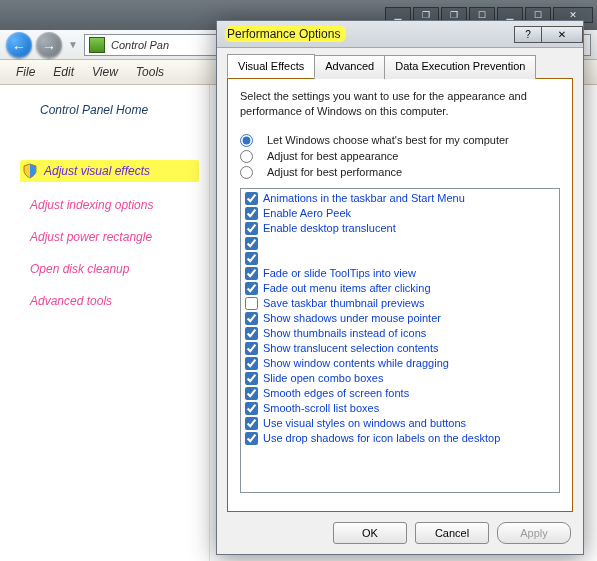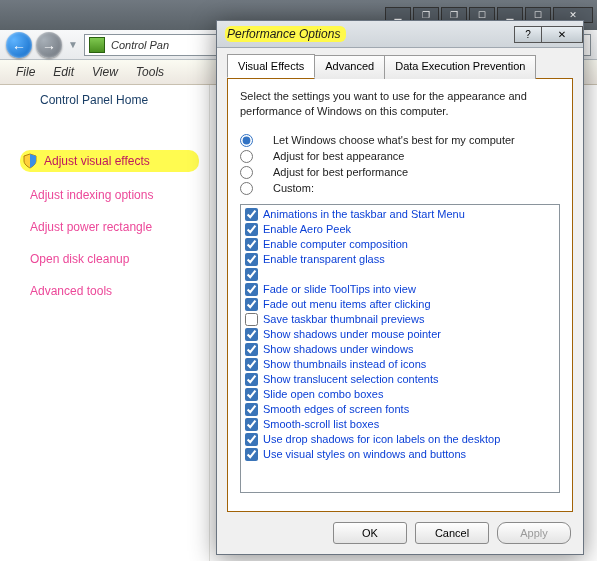--- a/index.html
+++ b/index.html
@@ -13,42 +13,42 @@
   .tb-btn.close { width: 40px; }
   .nav-row { height: 30px; background: linear-gradient(#f8f9fa,#e8eaec); border-bottom: 1px solid #b8bfc4; display: flex; align-items: center; padding: 0 6px; gap: 4px; }
   .nav-circle { width: 26px; height: 26px; border-radius: 50%; background: radial-gradient(circle at 30% 30%, #5fb4ff, #0a64c2); display: flex; align-items: center; justify-content: center; color: #fff; font-size: 14px; box-shadow: inset 0 0 3px rgba(255,255,255,.6), 0 1px 2px rgba(0,0,0,.4); cursor: pointer; }
   .nav-circle.disabled { background: radial-gradient(circle at 30% 30%, #a8b0b8,#6a7078); }
   .nav-chev { width: 14px; height: 26px; display: flex; align-items: center; justify-content: center; color: #88949c; font-size: 10px; cursor: pointer; }
   .addr { flex: 1; height: 22px; background: #fff; border: 1px solid #8a949c; display: flex; align-items: center; padding: 0 4px; gap: 6px; font-size: 11px; color: #333; font-style: italic; }
   .addr-icon { width: 16px; height: 16px; background: linear-gradient(#7fc850,#4a9020); border: 1px solid #2a6010; }
   .menu-row { height: 25px; background: linear-gradient(#fbfbf2,#ece7e0); border-bottom: 1px solid #c8c0b0; display: flex; align-items: center; padding: 0 10px; gap: 6px; font-size: 12px; font-style: italic; font-family: "Segoe UI", serif; color: #333; }
   .menu-item { padding: 2px 6px; cursor: pointer; }
   .cp-body { display: flex; height: calc(100% - 85px); background: #fff; }
-  .cp-sidebar { width: 210px; padding: 4px 10px 0 20px; border-right: 1px solid #e4e4e0; background: #fff; }
+  .cp-sidebar { width: 210px; padding: 14px 10px 0 20px; border-right: 1px solid #e4e4e0; background: #fff; font-style: italic; }
   .cp-home { color: #1a3e66; font-size: 12px; margin: 4px 0 22px 20px; }
   .cp-link { font-size: 12px; margin: 0 0 14px 0; padding: 2px 4px; display: flex; align-items: center; gap: 6px; cursor: pointer; color: #ec4899; }
-  .cp-link.hl { background: #fffb50; border-radius: 10px; padding: 3px 8px 3px 2px; color: #be185d; margin-top: 43px; }
+  .cp-link.hl { background: #fffb50; border-radius: 2px; padding: 3px 8px 3px 2px; color: #6d28d9; margin-top: 43px; }
   .shield { width: 16px; height: 16px; display: inline-block; }
   .shield svg { width: 16px; height: 16px; }
 
   
   .dialog { position: absolute; top: 20px; left: 216px; width: 368px; height: 535px; background: #f0f0f0; border: 1px solid #6a7480; box-shadow: 0 4px 24px rgba(0,0,0,.45); }
   .dlg-titlebar { height: 27px; background: linear-gradient(#e2e6ea,#cfd5da); border-bottom: 1px solid #a0a8b0; display: flex; align-items: center; padding: 0 0 0 8px; }
-  .dlg-title { font-size: 12px; color: #1a1a1a; font-style: italic; }
+  .dlg-title { font-size: 12px; color: #1a1a1a; }
   .dlg-title-hl { background: #fff94a; padding: 1px 6px 1px 2px; border-radius: 6px; }
   .dlg-tb-btns { display: flex; margin-left: auto; }
   .dlg-tb-btn { width: 28px; height: 17px; border: 1px solid #555; background: linear-gradient(#e8eef2,#c2cad0); font-size: 10px; display: flex; align-items: center; justify-content: center; cursor: pointer; margin-left: -1px;}
   .dlg-tb-btn.x { width: 42px; }
   .dlg-body { padding: 6px 10px 10px 10px; height: calc(100% - 27px); display: flex; flex-direction: column; }
   .tabstrip { display: flex; position: relative; z-index: 2; }
   .tab { font-size: 11px; padding: 4px 10px; border: 1px solid #9a9a9a; border-bottom: none; background: linear-gradient(#fdfdfd,#eaeaea); margin-right: -1px; cursor: pointer; position: relative; top: 1px; }
   .tab.active { background: #fff; font-weight: 400; z-index: 3; border-bottom: 1px solid #fff; top:0; padding-top:5px; padding-bottom:5px;}
   .tab-panel { border: 1px solid #a16207; background: #fff; flex: 1; padding: 10px 12px 18px 12px; display: flex; flex-direction: column; font-size: 11px; color: #222; z-index:1;}
   .desc { margin-bottom: 12px; line-height: 1.35; }
-  .radio-row { display: flex; align-items: center; gap: 20px; margin: 3px 0; cursor: pointer; }
+  .radio-row { display: flex; align-items: center; gap: 14px; margin: 3px 0; cursor: pointer; }
   .radio-row input { margin: 0; accent-color:#3273c4; }
   .listbox { margin-top: 6px; flex: 1; border: 1px solid #8a949c; background: #fff; overflow-y: scroll; padding: 2px 2px; }
   .li-row { display: flex; align-items: center; gap: 5px; padding: 1px 2px; font-size: 11px; color: #0a3fd6; white-space: nowrap; cursor: default; }
   .li-row input { margin: 0; width: 13px; height: 13px; accent-color:#3a74b8;}
   .dlg-footer { display: flex; justify-content: flex-end; gap: 8px; padding: 10px 2px 0 0; }
   .btn { min-width: 74px; height: 22px; font-size: 11px; border: 1px solid #8a8a8a; background: linear-gradient(#fefefe,#e4e4e4); border-radius: 3px; cursor: pointer; }
   .btn:disabled { color: #9a9a9a; cursor: default; border-radius: 9px; }
   ::-webkit-scrollbar { width: 17px; }
   ::-webkit-scrollbar-track { background: #f0f0f0; border-left:1px solid #dcdcdc;}
   ::-webkit-scrollbar-thumb { background: linear-gradient(90deg,#e8eef4,#c4d0dc); border:1px solid #9ab; border-radius:2px;}
@@ -147,41 +147,36 @@
             <span>Let Windows choose what's best for my computer</span>
           </label>
           <label class="radio-row">
             <input type="radio" name="perf" style="">
             <span>Adjust for best appearance</span>
           </label>
           <label class="radio-row">
             <input type="radio" name="perf" style="">
             <span>Adjust for best performance</span>
           </label>
-          <label class="radio-row">
-            <input type="radio" name="perf" style="">
-            <span>Custom:</span>
-          </label>
         </div>
       <div class="listbox" id="effects-list">
           <div class="li-row">
             <input type="checkbox" checked="" style="">
             <span>Animations in the taskbar and Start Menu</span>
           </div>
           <div class="li-row">
             <input type="checkbox" checked="" style="">
             <span>Enable Aero Peek</span>
           </div>
           <div class="li-row">
             <input type="checkbox" checked="" style="">
-            <span>Enable computer composition</span>
-          </div>
-          <div class="li-row">
-            <input type="checkbox" checked="" style="">
-            <span>Enable transparent glass</span>
+            <span>Enable desktop translucent</span>
+          </div>
+          <div class="li-row">
+            <input type="checkbox" checked="" style="">
           </div>
           <div class="li-row">
             <input type="checkbox" checked="" style="">
           </div>
           <div class="li-row">
             <input type="checkbox" checked="" style="">
             <span>Fade or slide ToolTips into view</span>
           </div>
           <div class="li-row">
             <input type="checkbox" checked="" style="">
@@ -190,49 +185,49 @@
           <div class="li-row">
             <input type="checkbox" style="">
             <span>Save taskbar thumbnail previews</span>
           </div>
           <div class="li-row">
             <input type="checkbox" checked="" style="">
             <span>Show shadows under mouse pointer</span>
           </div>
           <div class="li-row">
             <input type="checkbox" checked="" style="">
-            <span>Show shadows under windows</span>
-          </div>
-          <div class="li-row">
-            <input type="checkbox" checked="" style="">
             <span>Show thumbnails instead of icons</span>
           </div>
           <div class="li-row">
             <input type="checkbox" checked="" style="">
             <span>Show translucent selection contents</span>
           </div>
           <div class="li-row">
             <input type="checkbox" checked="" style="">
+            <span>Show window contents while dragging</span>
+          </div>
+          <div class="li-row">
+            <input type="checkbox" checked="" style="">
             <span>Slide open combo boxes</span>
           </div>
           <div class="li-row">
             <input type="checkbox" checked="" style="">
             <span>Smooth edges of screen fonts</span>
           </div>
           <div class="li-row">
             <input type="checkbox" checked="" style="">
             <span>Smooth-scroll list boxes</span>
           </div>
           <div class="li-row">
             <input type="checkbox" checked="" style="">
+            <span>Use visual styles on windows and buttons</span>
+          </div>
+          <div class="li-row">
+            <input type="checkbox" checked="" style="">
             <span>Use drop shadows for icon labels on the desktop</span>
-          </div>
-          <div class="li-row">
-            <input type="checkbox" checked="" style="">
-            <span>Use visual styles on windows and buttons</span>
           </div>
         </div>
     </div>
     <div class="dlg-footer">
       <button class="btn">OK</button>
       <button class="btn">Cancel</button>
       <button class="btn" disabled="">Apply</button>
     </div>
   </div>
 </div>

